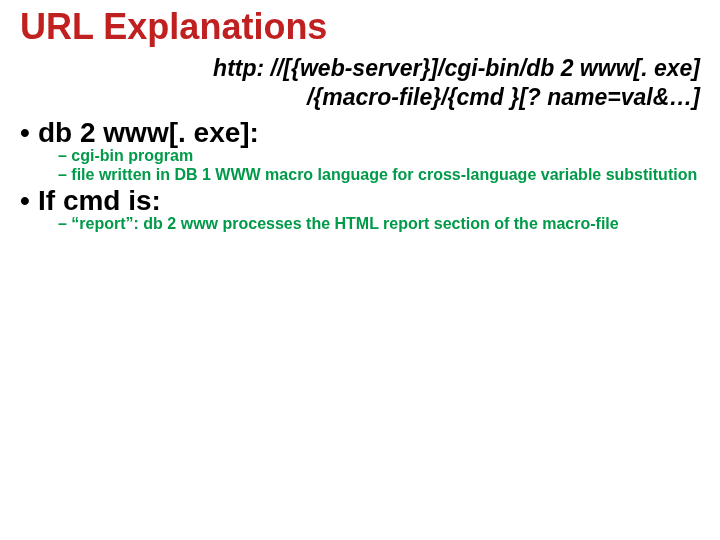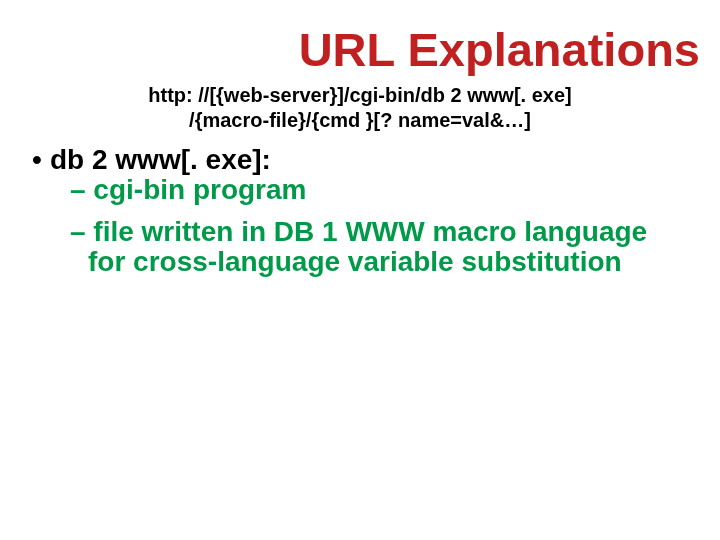--- a/index.html
+++ b/index.html
@@ -12,43 +12,44 @@
     overflow: hidden;
   }
   .slide {
     width: 720px;
     height: 540px;
     position: relative;
     box-sizing: border-box;
     padding: 6px 20px 0 20px;
   }
   .title {
-    text-align: right;
+    text-align: left;
     font-weight: bold;
-    font-size: 47px;
+    font-size: 36px;
     color: #c02020;
-    margin: 16px 0 6px 0;
+    margin: 0 0 6px 0;
     font-family: "Comic Sans MS", "Comic Sans", cursive, sans-serif;
   }
   .url-block {
-    text-align: center;
+    text-align: right;
     font-family: Arial, Helvetica, sans-serif;
     font-weight: bold;
     color: #000;
-    font-size: 20px;
+    font-size: 23px;
     line-height: 1.25;
     margin-bottom: 6px;
+    font-style: italic;
   }
   ul.top {
     list-style: none;
     padding: 0;
     margin: 0;
   }
   ul.top > li {
-    margin: 12px;
+    margin: 0;
     padding: 0;
   }
   .li-head {
     font-family: "Comic Sans MS", "Comic Sans", cursive, sans-serif;
     font-weight: bold;
     font-size: 28px;
     color: #000;
     line-height: 1.08;
   }
   .bullet-dot {
@@ -58,21 +59,21 @@
     width: 18px;
   }
   ul.sub {
     list-style: none;
     padding: 0 0 0 38px;
     margin: 0 0 2px 0;
   }
   ul.sub > li {
     font-family: "Comic Sans MS", "Comic Sans", cursive, sans-serif;
     font-weight: bold;
-    font-size: 28px;
+    font-size: 16px;
     line-height: 1.06;
     color: #009a49;
     text-indent: -18px;
     padding-left: 18px;
   }
   ul.sub > li .dash {
     color: #009a49;
   }
   ul.sub.arial > li {
     font-family: Arial, Helvetica, sans-serif;
@@ -106,20 +107,24 @@
       </ul>
     </li>
 
     <li>
       <ul class="sub">
         <li><span class="dash">– </span><span>file written in DB 1 WWW macro language for cross-language variable substitution</span></li>
       </ul>
     </li>
 
     <li>
+      <div class="li-head">
+        <span class="bullet-dot">•</span><span class="green">If cmd is:</span>
+      </div>
       <ul class="sub">
+        <li><span class="dash">– </span><span>“report”: db 2 www processes the HTML report section of the macro-file</span></li>
       </ul>
     </li>
 
 
   </ul>
 
 </div>
 
 </body></html>

